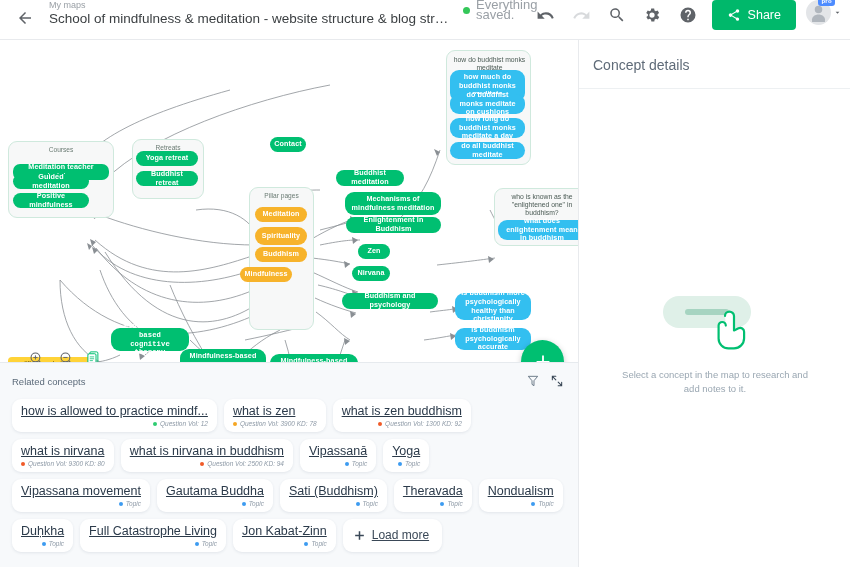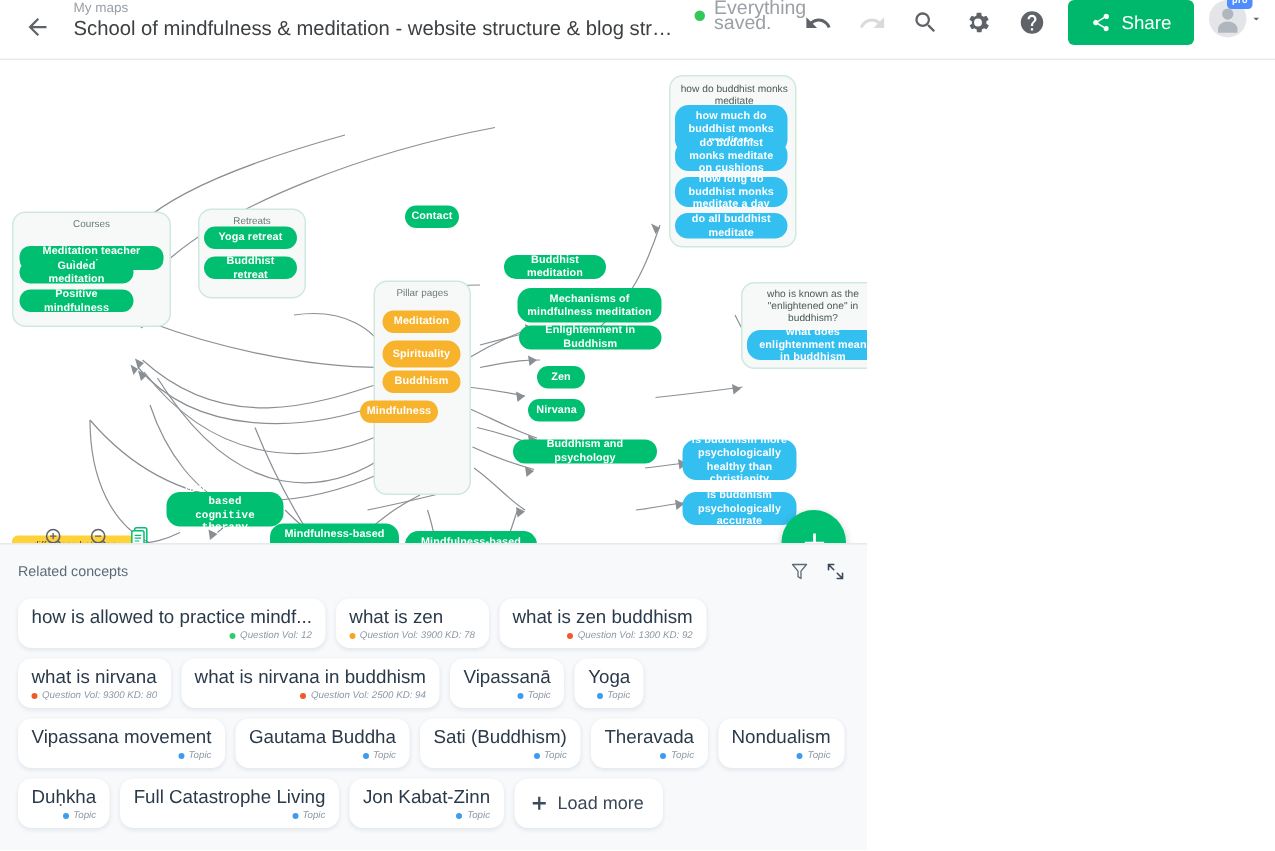--- a/index.html
+++ b/index.html
@@ -107,21 +107,21 @@
   .related-head { display: flex; align-items: center; }
   .related-title { font-size: 9.5px; color: #5c6b7a; }
   .related-head-spacer { flex: 1; }
   .rc-icon { width: 18px; height: 18px; display: flex; align-items: center; justify-content: center; cursor: pointer; margin-left: 6px; }
   .chips { display: flex; flex-wrap: wrap; gap: 7px; margin-top: 9px; align-content: flex-start; }
   .chip {
     background: #fff; border-radius: 9px; padding: 5px 9px 4px 9px;
     box-shadow: 0 1px 3px rgba(40,60,90,.10);
     display: flex; flex-direction: column; cursor: pointer; min-width: 0;
   }
-  .chip-label { font-size: 12.5px; color: #2b3a4a; line-height: 15px; white-space: nowrap; }
+  .chip-label { font-size: 12.5px; color: #2b3a4a; line-height: 15px; white-space: nowrap; text-decoration: underline; }
   .chip-meta {
     display: flex; align-items: center; justify-content: flex-end; gap: 3px;
     font-size: 6.5px; font-style: italic; color: #8d99a6; margin-top: 1px; line-height: 8px;
   }
   .meta-dot { width: 4px; height: 4px; border-radius: 50%; flex: none; }
   .chip.loadmore { flex-direction: row; align-items: center; gap: 6px; padding: 8px 13px 8px 10px; }
   .chip.loadmore .chip-label { font-size: 12px; color: #3a4857; }
 
   
   .details {
@@ -479,14 +479,27 @@
 
       <div class="chip loadmore">
         <svg width="13" height="13" viewBox="0 0 24 24">
           <path d="M10.6 4h2.8v16h-2.8z M4 10.6h16v2.8H4z" fill="#3a4857"></path>
         </svg>
         <span class="chip-label">Load more</span>
       </div>
     </div>
   </div>
 
+  <div class="details">
+    <div class="details-title">Concept details</div>
+    <div class="details-sep"></div>
+
+    <div class="empty-state">
+      <svg width="108" height="62" viewBox="0 0 108 62">
+        <rect x="2" y="4" width="88" height="32" rx="16" fill="#dff0e8"></rect>
+        <rect x="24" y="17" width="44" height="6" rx="3" fill="#a6d4c1"></rect>
+        <path d="M64 24c0-2.4 2-4.4 4.4-4.4S73 21.6 73 24v14.5l4.5-2.2c2.6-1.3 5.6.6 5.6 3.5v6.4c0 5.6-4.5 10.1-10.1 10.1h-5.6c-5.4 0-9.8-4.4-9.8-9.8V33.6c0-2 1.6-3.6 3.6-3.6s3.6 1.6 3.6 3.6" fill="#ffffff" stroke="#00BF71" stroke-width="2.2" stroke-linejoin="round" stroke-linecap="round"></path>
+      </svg>
+      <div class="empty-text">Select a concept in the map to research and add notes to it.</div>
+    </div>
+  </div>
 
 </div>
 
 </body></html>

